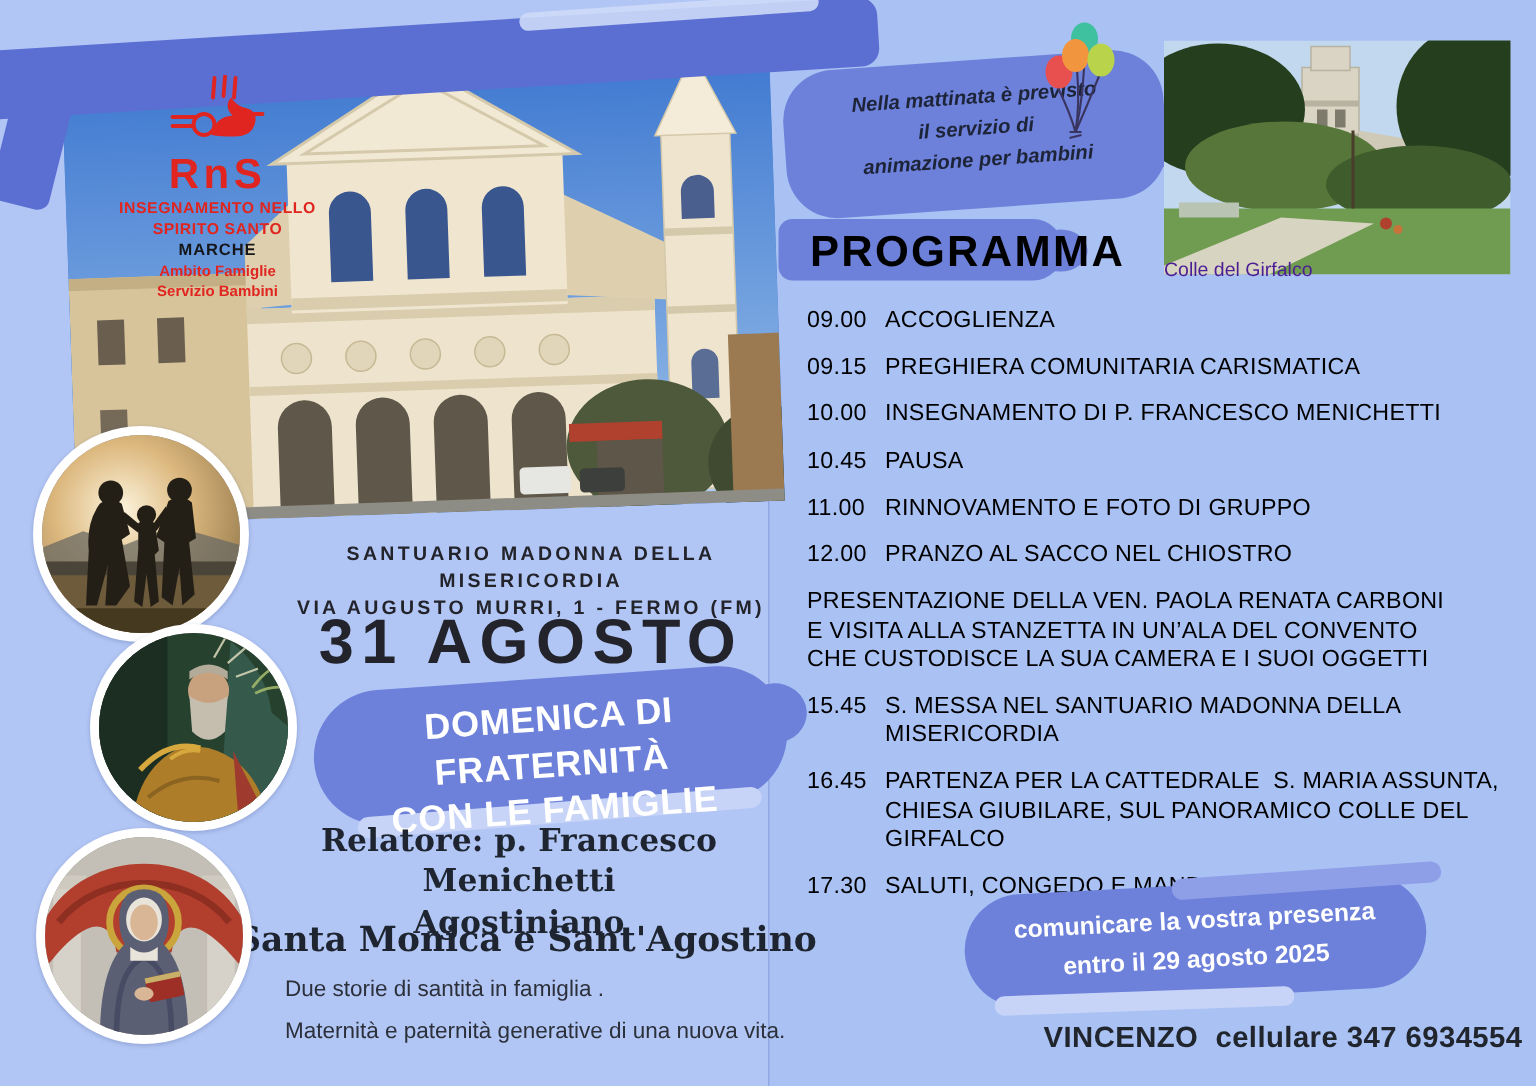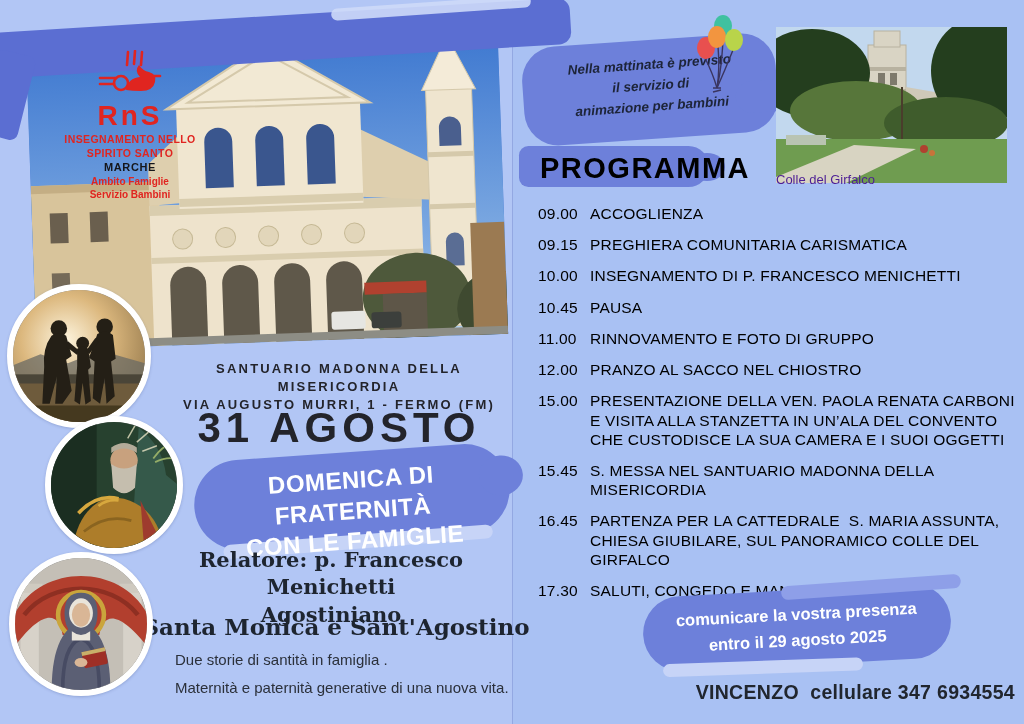--- a/index.html
+++ b/index.html
@@ -1,21 +1,21 @@
 <!DOCTYPE html>
 <html><head>
 <meta charset="utf-8">
 <style>
   * { margin:0; padding:0; box-sizing:border-box; }
   html,body { width:1024px; height:724px; }
   body { font-family:"Liberation Sans","DejaVu Sans",sans-serif; overflow:hidden; }
   .flyer { position:relative; width:1024px; height:724px; background:#b2c6f5; overflow:hidden; }
 
   
-  .page-left { position:absolute; left:1px; top:0; width:512px; height:724px; background:#b2c6f5; }
+  .page-left { position:absolute; left:16px; top:0; width:512px; height:724px; background:#b2c6f5; }
   .stroke-dark { position:absolute; left:-30px; top:16px; width:600px; height:46px;
     background:#5b6ed2; border-radius:12px; transform:rotate(-3.5deg); z-index:3; }
   .stroke-dark2 { position:absolute; left:-14px; top:52px; width:40px; height:86px;
     background:#5b6ed2; border-radius:8px; transform:rotate(14deg); z-index:3; }
   .stroke-light { position:absolute; left:330px; top:2px; width:200px; height:12px;
     background:#cdd9f8; border-radius:8px; transform:rotate(-4deg); z-index:4; opacity:.9; }
 
   .church-photo { position:absolute; left:30px; top:40px; width:472px; height:302px;
     transform:rotate(-2deg); overflow:hidden; z-index:2; background:#4a80d4; }
 
@@ -350,21 +350,20 @@
       </div>
       <div class="prow">
         <span class="ptime">11.00</span>
         <span class="ptext">RINNOVAMENTO E FOTO DI GRUPPO</span>
       </div>
       <div class="prow">
         <span class="ptime">12.00</span>
         <span class="ptext">PRANZO AL SACCO NEL CHIOSTRO</span>
       </div>
       <div class="prow">
-        <span class="ptime">15.00</span>
         <span class="ptext">PRESENTAZIONE DELLA VEN. PAOLA RENATA CARBONI
 E VISITA ALLA STANZETTA IN UN’ALA DEL CONVENTO
 CHE CUSTODISCE LA SUA CAMERA E I SUOI OGGETTI</span>
       </div>
       <div class="prow">
         <span class="ptime">15.45</span>
         <span class="ptext">S. MESSA NEL SANTUARIO MADONNA DELLA MISERICORDIA</span>
       </div>
       <div class="prow">
         <span class="ptime">16.45</span>

